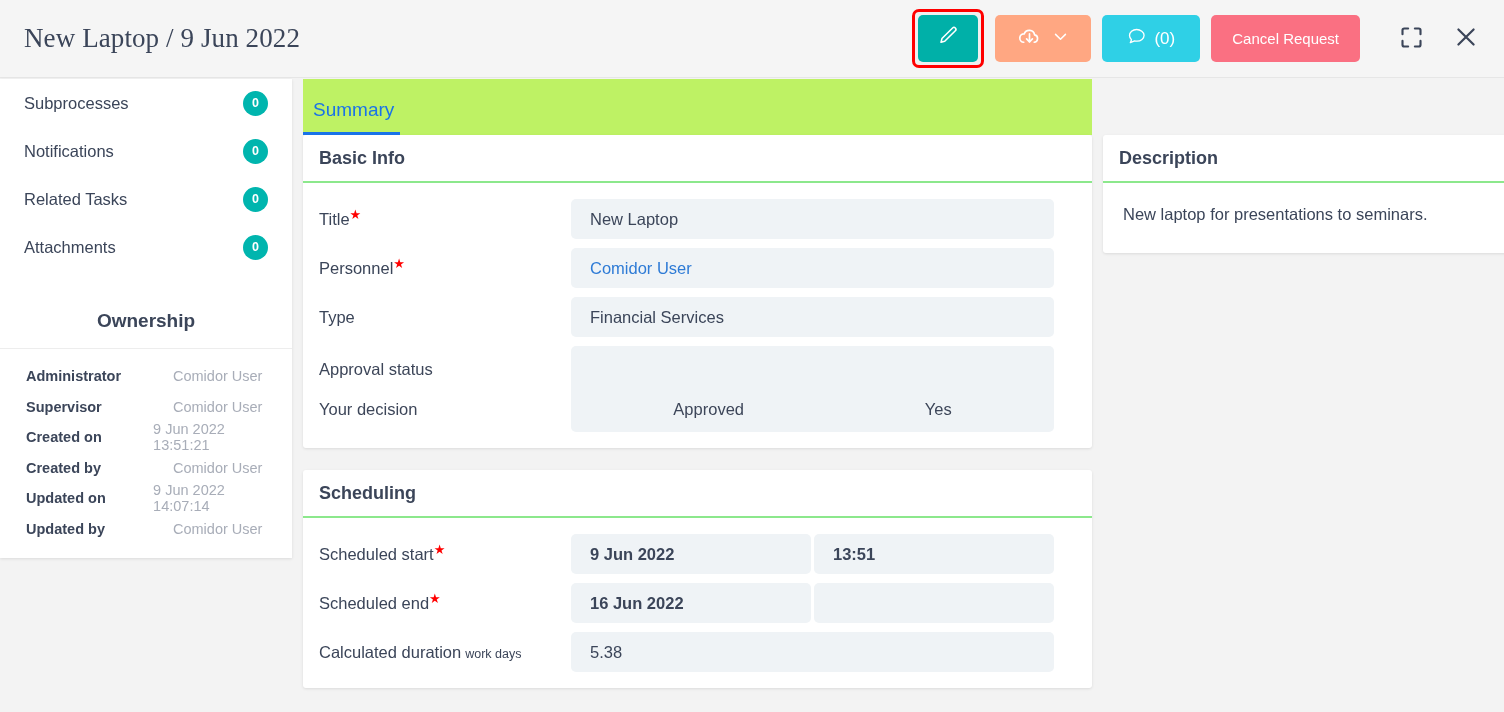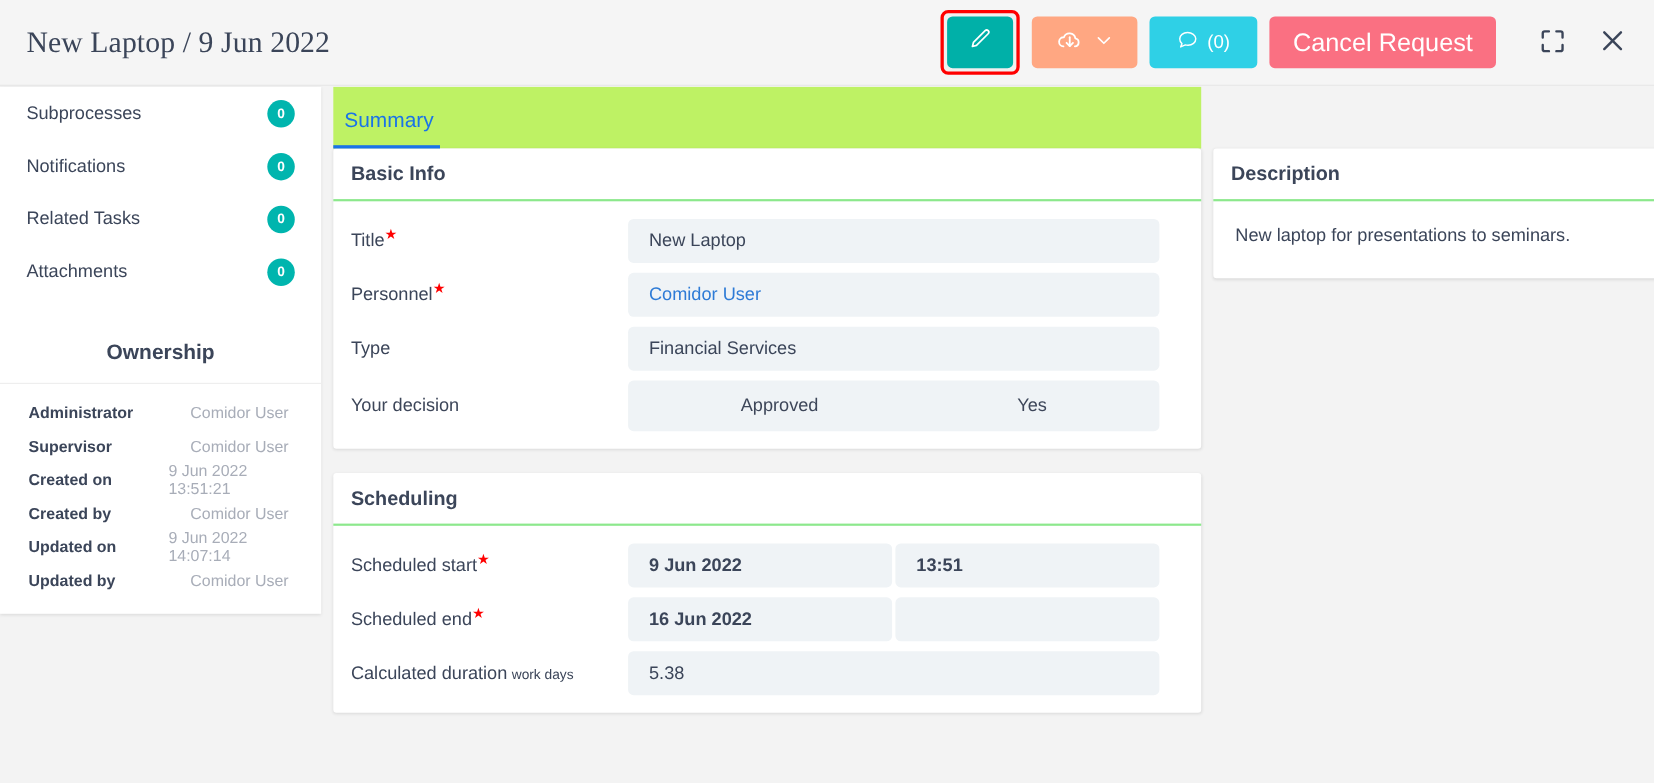--- a/index.html
+++ b/index.html
@@ -76,21 +76,21 @@
     padding: 0;
   }
   .btn-comments {
     background: #2fd0e6;
     min-width: 98px;
     gap: 7px;
     font-size: 17px;
   }
   .btn-cancel {
     background: #fa7082;
-    font-size: 23px;
+    font-size: 15px;
     padding: 0 21px;
   }
   .icon-btn {
     background: none;
     border: none;
     cursor: pointer;
     width: 44px;
     height: 44px;
     display: flex;
     align-items: center;
@@ -441,20 +441,21 @@
         <div class="fval link">Comidor User</div>
       </div>
 
       <div class="frow">
         <div class="flabel">Type</div>
         <div class="fval">Financial Services</div>
       </div>
 
       <div class="frow merged">
         <div class="merged-labels">
+          <div>Approval status</div>
           <div>Your decision</div>
         </div>
         <div class="merged-box">
           <div class="ok">Approved</div>
           <div>Yes</div>
         </div>
       </div>
 
     </div>
   </div>

